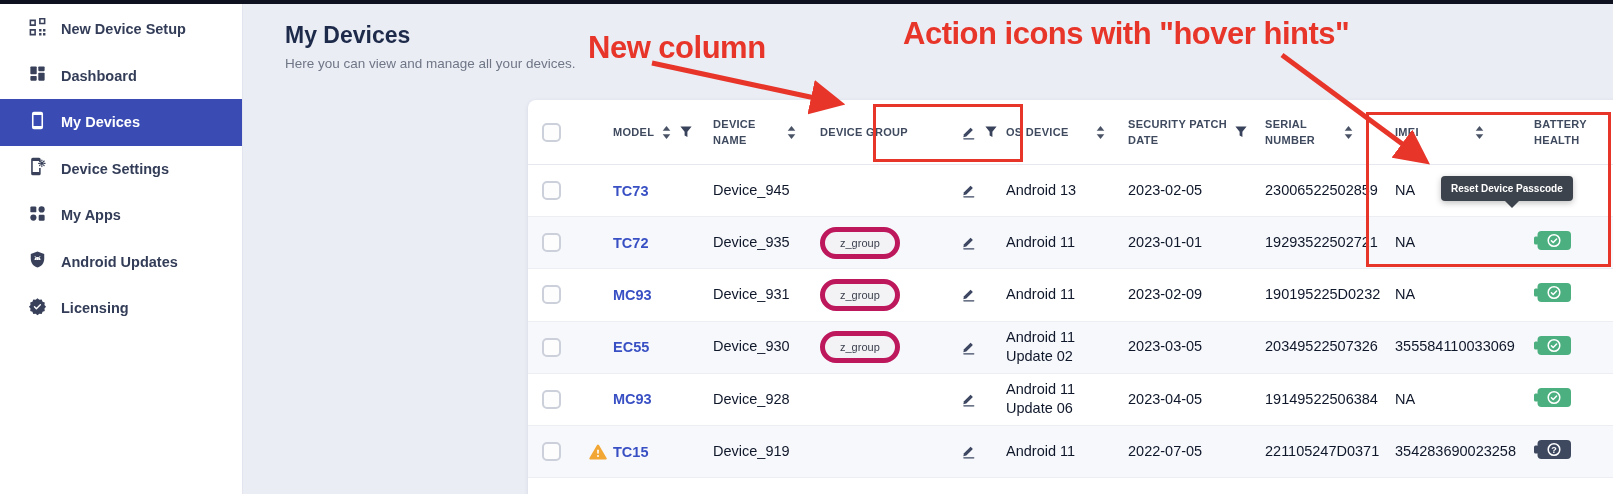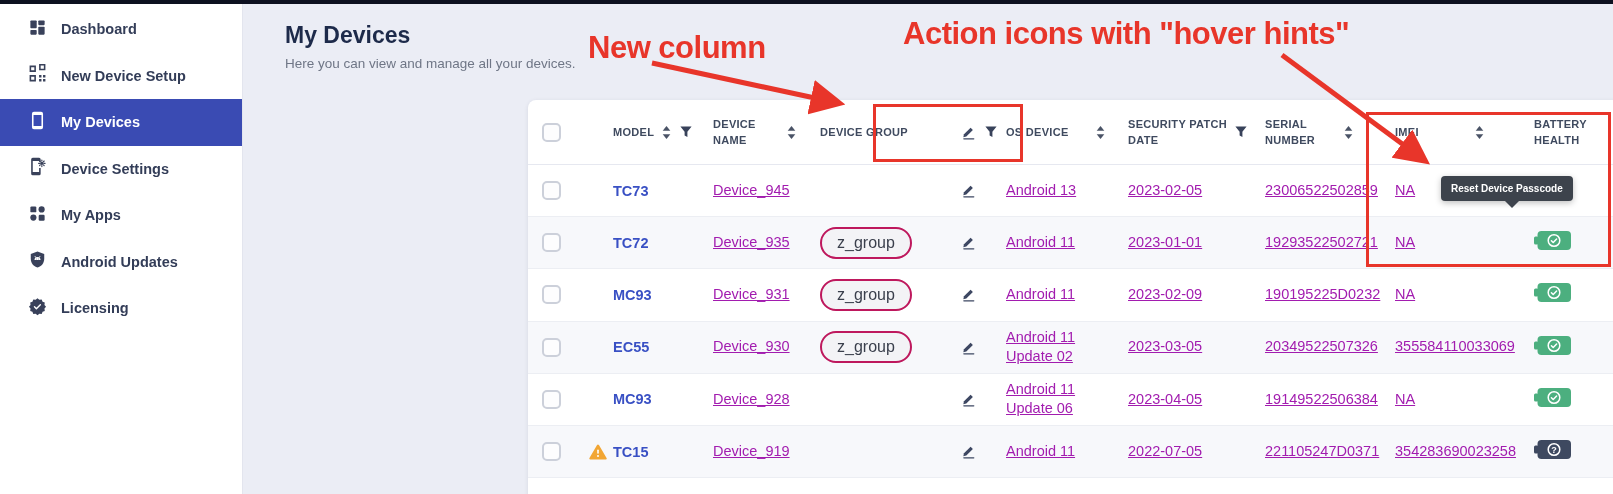--- a/index.html
+++ b/index.html
@@ -34,24 +34,24 @@
   .c8{padding-left:2px;} .c9{padding-left:6px;} .c10{padding-left:24px;}
   .t-head .c1{padding-left:30px;}
   .hlabel{display:inline-block;}
   .w64{max-width:64px;} .w110{max-width:112px;} .w60{max-width:62px;} .w62{max-width:64px;}
   .checkbox{width:19px;height:19px;border:2px solid #ccd0da;border-radius:5px;background:#fdfdfe;cursor:pointer;box-sizing:border-box;}
   .sort{margin-left:8px;cursor:pointer;display:inline-flex;color:#4a5366;}
   .sort.push{margin-left:auto;}
   .funnel{margin-left:9px;cursor:pointer;display:inline-flex;color:#38425a;}
   .funnel.abs{position:absolute;right:16px;margin:0;}
   .pencil{display:inline-flex;color:#3d4762;cursor:pointer;}
-  .cell-text{font-size:14.5px;color:#a21caf;white-space:pre-line;line-height:1.35;text-decoration:underline;}
+  .cell-text{font-size:14.5px;color:#0f172a;white-space:pre-line;line-height:1.35;}
   .model-link{font-size:14.5px;font-weight:700;color:#3950c4;cursor:pointer;text-decoration:none;}
   .warn-slot{width:24px;display:inline-flex;justify-content:flex-start;flex:0 0 auto;}
-  .chip{background:#f3f3f6;border:2px solid #be185d;border-radius:16px;padding:5px 15px;font-size:16px;color:#3a3f4c;}
+  .chip{background:#f3f3f6;border:5px solid #be185d;border-radius:16px;padding:5px 15px;font-size:11px;color:#3a3f4c;}
 
   
   .tooltip{position:absolute;left:1441px;top:176px;z-index:40;background:#3d434c;color:#fff;font-size:10px;font-weight:700;padding:7px 10px;border-radius:4px;white-space:nowrap;box-shadow:0 2px 6px rgba(0,0,0,.25);}
   .tooltip::after{content:'';position:absolute;top:100%;left:64px;border:7px solid transparent;border-top-color:#3d434c;}
 
   
   .overlay{position:absolute;left:0;top:0;width:1613px;height:494px;z-index:50;pointer-events:none;}
   .red-box{position:absolute;border:3.5px solid #e8352a;box-sizing:border-box;}
   .red-box.b1{left:873px;top:104px;width:150px;height:58px;}
   .red-box.b2{left:1366px;top:112px;width:245px;height:155px;}
@@ -62,33 +62,33 @@
 </style>
 </head>
 <body>
 
 <div class="screen">
   <div class="topbar"></div>
 
   <div class="sidebar">
     <div class="nav" id="nav">
         <div class="nav-item">
+          <span><svg width="19" height="19" viewBox="0 0 24 24" fill="currentColor" fill-rule="evenodd">
+              <path d="M2 2h8v8H2Zm2 2h4v4H4Zm10-4h8v8h-8Zm2 2h4v4h-4ZM2 14h8v8H2Zm2 2h4v4H4Zm10-2h3v3h-3Zm5 0h3v3h-3Zm-5 5h3v3h-3Zm5 0h3v3h-3Z"></path>
+            </svg></span>
+          <span class="nav-label">New Device Setup</span>
+        </div>
+        <div class="nav-item">
           <span><svg width="19" height="19" viewBox="0 0 24 24" fill="currentColor">
               <rect x="3" y="3" width="8" height="10" rx="1"></rect>
               <rect x="13" y="3" width="8" height="6" rx="1"></rect>
               <rect x="13" y="11" width="8" height="10" rx="1"></rect>
               <rect x="3" y="15" width="8" height="6" rx="1"></rect>
             </svg></span>
           <span class="nav-label">Dashboard</span>
-        </div>
-        <div class="nav-item">
-          <span><svg width="19" height="19" viewBox="0 0 24 24" fill="currentColor" fill-rule="evenodd">
-              <path d="M2 2h8v8H2Zm2 2h4v4H4Zm10-4h8v8h-8Zm2 2h4v4h-4ZM2 14h8v8H2Zm2 2h4v4H4Zm10-2h3v3h-3Zm5 0h3v3h-3Zm-5 5h3v3h-3Zm5 0h3v3h-3Z"></path>
-            </svg></span>
-          <span class="nav-label">New Device Setup</span>
         </div>
         <div class="nav-item active">
           <span><svg width="19" height="19" viewBox="0 0 24 24" fill="currentColor">
               <path d="M16.5 1h-9A2.5 2.5 0 0 0 5 3.5v17A2.5 2.5 0 0 0 7.5 23h9a2.5 2.5 0 0 0 2.5-2.5v-17A2.5 2.5 0 0 0 16.5 1ZM17 19H7V5h10Z"></path>
             </svg></span>
           <span class="nav-label">My Devices</span>
         </div>
         <div class="nav-item">
           <span><svg width="19" height="19" viewBox="0 0 24 24" fill="currentColor">
               <path d="M14 1H6a2 2 0 0 0-2 2v18a2 2 0 0 0 2 2h8a2 2 0 0 0 2-2v-7h-2v5H6V5h8v1h2V3a2 2 0 0 0-2-2Z"></path>

